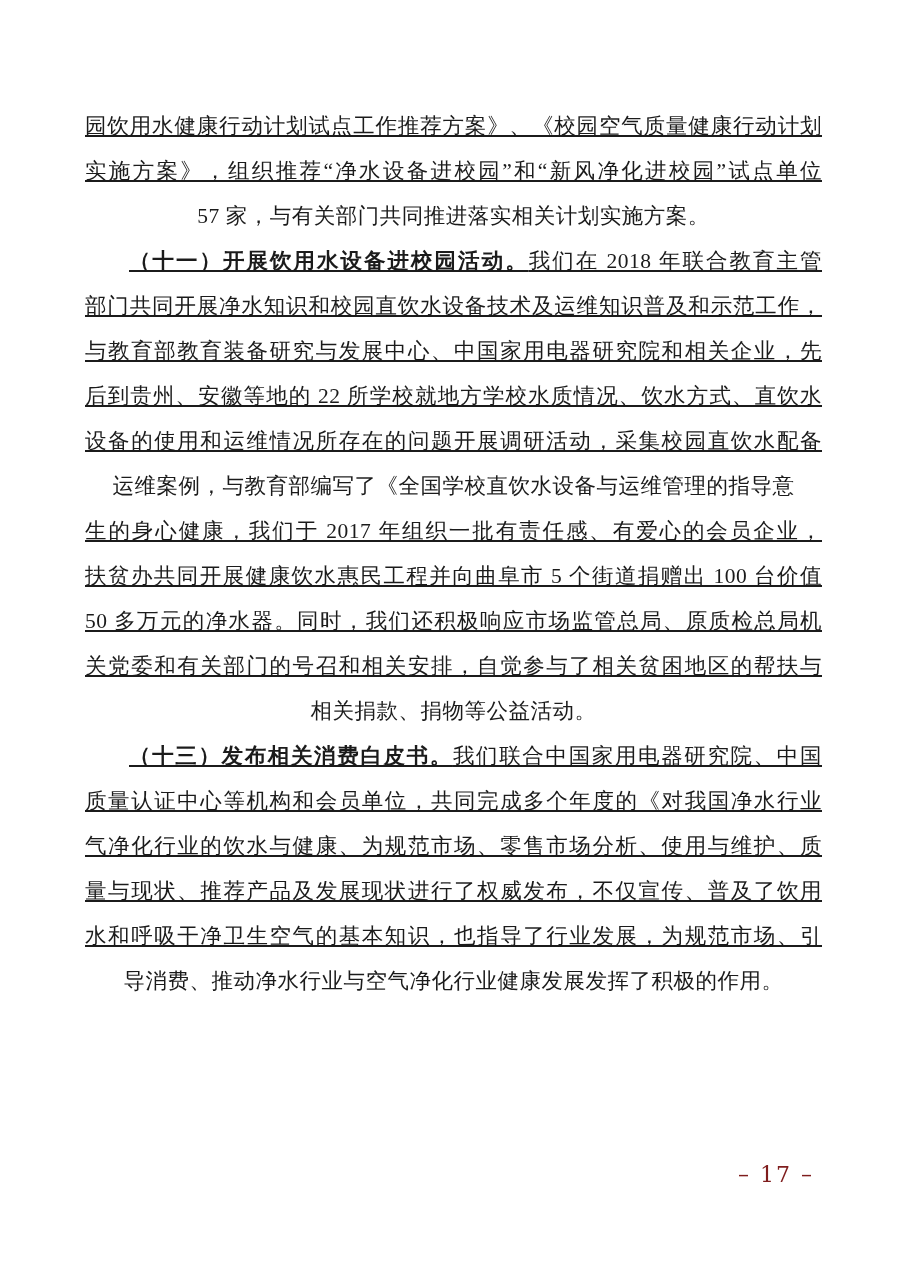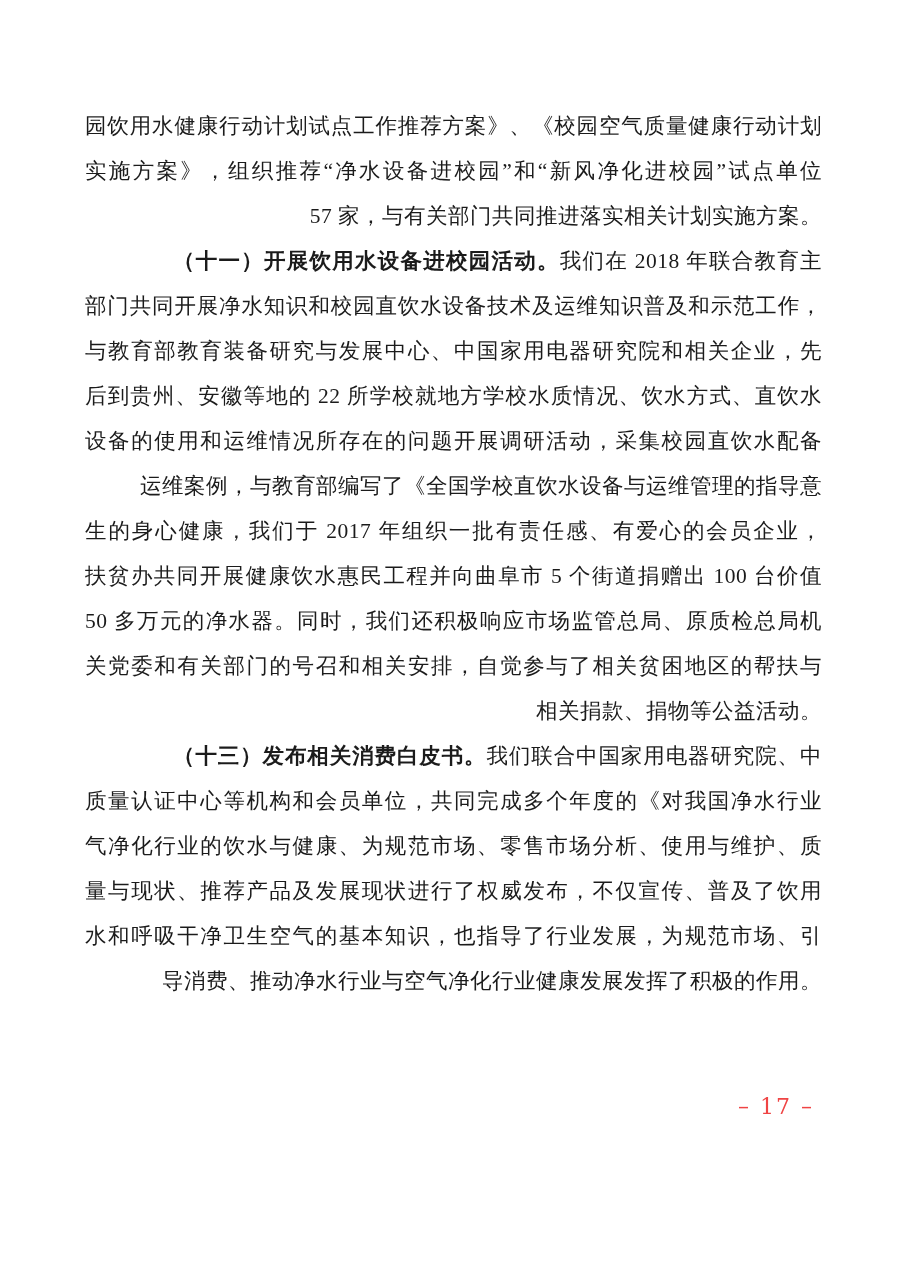--- a/index.html
+++ b/index.html
@@ -20,43 +20,43 @@
     position: absolute;
     left: 85px;
     top: 104px;
     width: 737px;
   }
   .ln {
     font-size: 21.5px;
     line-height: 45px;
     height: 45px;
     overflow: hidden;
-    text-align: right;
+    text-align: center;
     letter-spacing: 0.5px;
     white-space: normal;
   }
   .just {
     text-align: justify;
     text-align-last: justify;
+    text-decoration: underline;
   }
   .ind {
     text-indent: 44px;
   }
   .b {
     font-weight: 700;
-    margin-left: 44px;
   }
   .pagenum {
     position: absolute;
-    top: 1092px;
+    top: 1160px;
     right: 86px;
     font-size: 22px;
     line-height: 30px;
     letter-spacing: 2px;
-    color: #ef4444;
+    color: #7f1d1d;
     font-family: "DejaVu Serif", serif;
   }
 </style>
 </head>
 <body>
 
 <div class="page">
   <main class="body-text">
 
     <div class="ln just">园饮用水健康行动计划试点工作推荐方案》、《校园空气质量健康行动计划</div>

